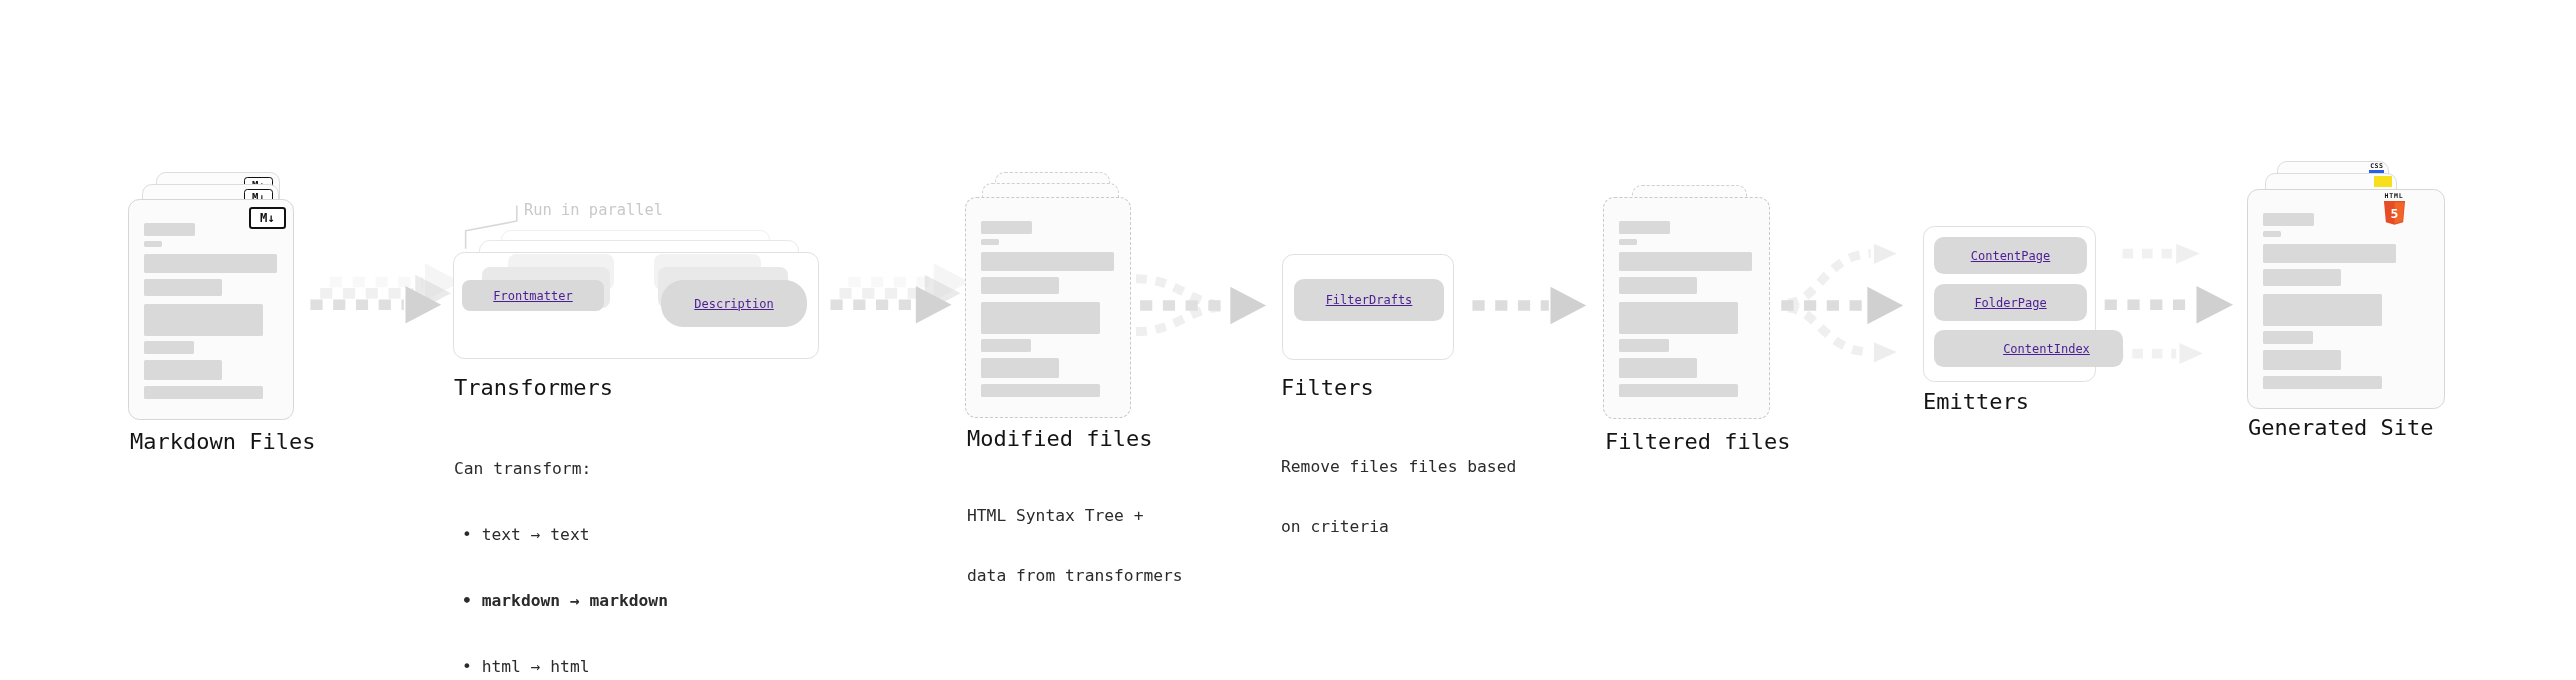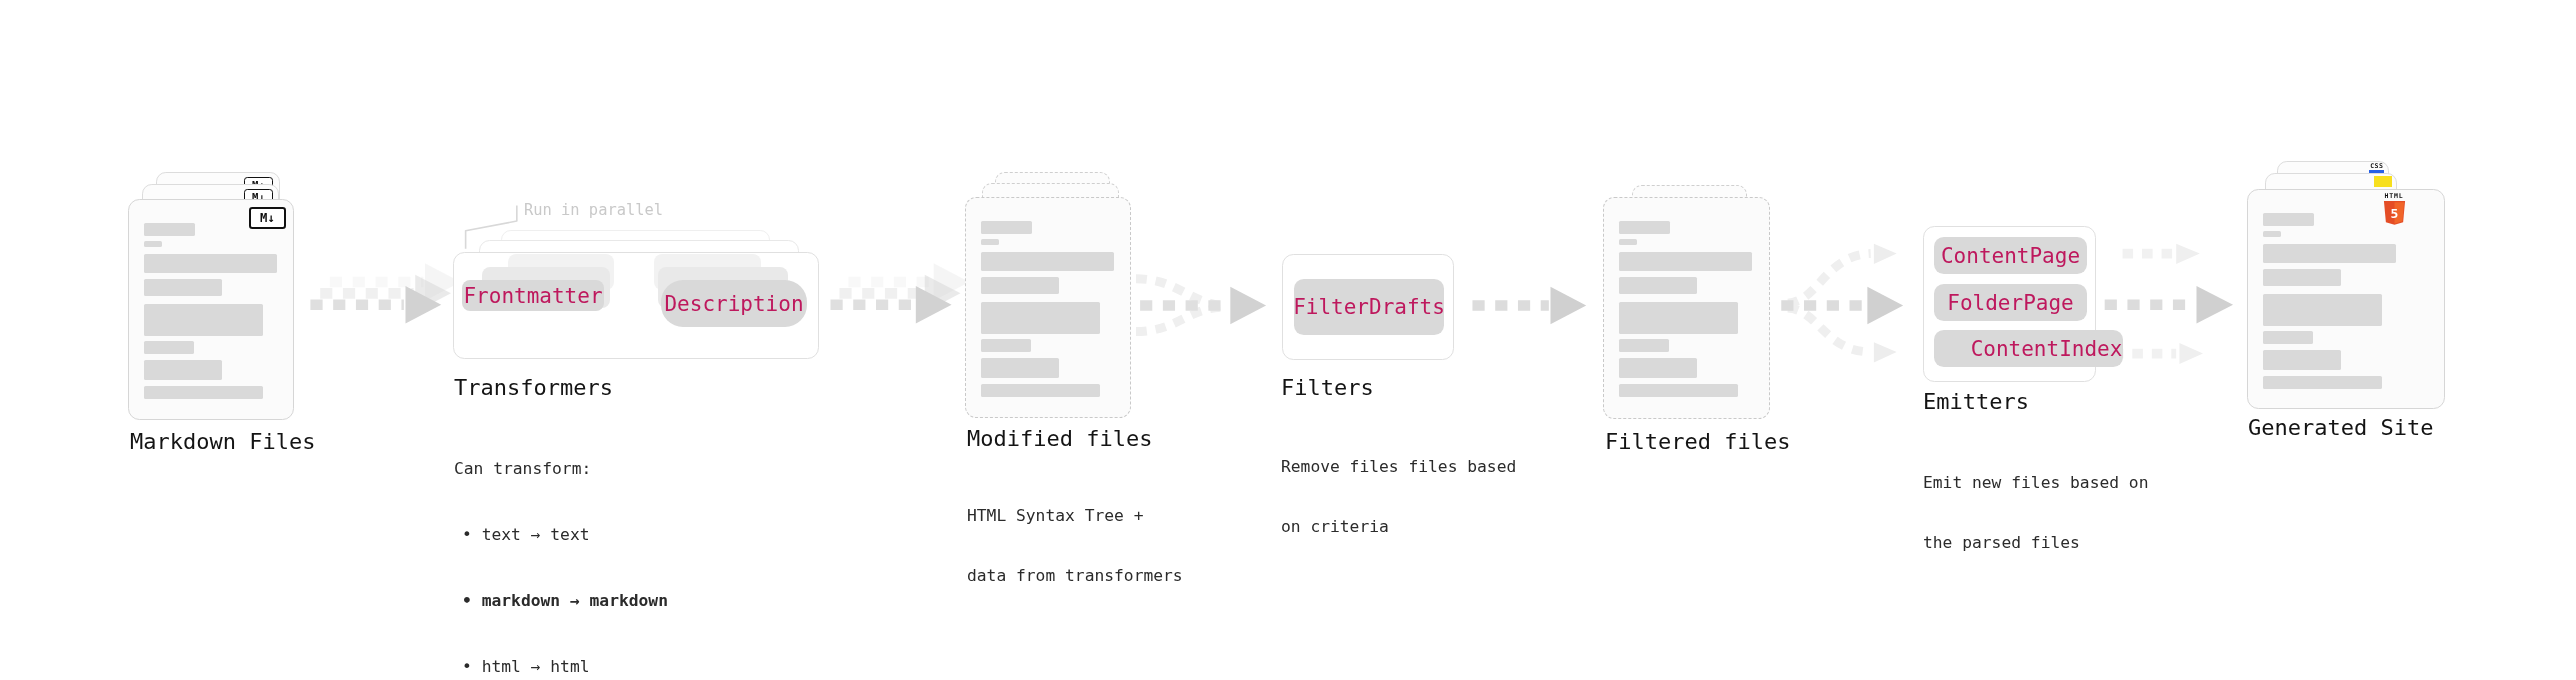--- a/index.html
+++ b/index.html
@@ -35,21 +35,21 @@
   .css-badge .bar{width:14.6px;height:3.3px;margin:0.8px auto 0;}
   .js-badge{position:absolute;width:18px;height:10.6px;}
   .html5{position:absolute;width:28px;text-align:center;}
   .html5 .t{font-size:6.5px;font-weight:bold;color:#111;letter-spacing:0.8px;line-height:7.3px;}
 
   
   .panel{position:absolute;box-sizing:border-box;background:#ffffff;border:1.6px solid #e0e0e0;border-radius:11.4px;}
   .panel.l1{border-color:#e8e8e8;border-radius:10.6px;}
   .panel.l2{border-color:#efefef;border-radius:9.8px;}
   .pill{position:absolute;display:flex;align-items:center;justify-content:center;
-    background:#d9d9d9;border-radius:8.1px;font-size:21px;color:#be185d;}
+    background:#d9d9d9;border-radius:8.1px;font-size:12px;color:#4c1d95;text-decoration:underline;}
   .pill.g1{background:#e9e9e9;}
   .pill.g2{background:#f2f2f2;}
   .pill.r12{border-radius:9.8px;}
 
   
   .label{position:absolute;font-size:22px;font-weight:500;color:#141414;line-height:1.15;white-space:pre;}
   .bodytext{position:absolute;font-size:16.3px;color:#2b2b2b;line-height:20.3px;white-space:pre;}
   .bodytext.lh27{line-height:22px;}
   .note{position:absolute;font-size:15.4px;color:#c9c9c9;white-space:pre;}
 </style>
@@ -175,21 +175,21 @@
     <span class="b7"></span>
       <span class="b8"></span>
   </div>
   <div class="label" style="left:967px;top:426px;">Modified files</div>
   <div class="bodytext" style="left:967px;top:465px;">
     <div>HTML Syntax Tree +</div>
     <div>data from transformers</div>
   </div>
 
   <div class="panel" style="left:1282px;top:254px;width:172px;height:106px;"></div>
-  <div class="pill r12" style="left:1294px;top:279px;width:150px;height:56px;">FilterDrafts</div>
+  <div class="pill r12" style="left:1294px;top:279px;width:150px;height:42px;">FilterDrafts</div>
   <div class="label" style="left:1281px;top:375px;">Filters</div>
   <div class="bodytext" style="left:1281px;top:416px;">
     <div>Remove files files based</div>
     <div>on criteria</div>
   </div>
 
   <div class="ghost-card dashed" style="left:1632px;top:185px;width:115px;height:53px;"></div>
   <div class="card dashed bars" style="left:1603px;top:197px;width:167px;height:222px;">
     <span class="b1"></span>
       <span class="b2"></span>
@@ -200,24 +200,20 @@
     <span class="b7"></span>
       <span class="b8"></span>
   </div>
   <div class="label" style="left:1605px;top:429px;">Filtered files</div>
 
   <div class="panel" style="left:1923px;top:226px;width:173px;height:156px;"></div>
   <div class="pill r12" style="left:1934px;top:237px;width:153px;height:37px;">ContentPage</div>
   <div class="pill r12" style="left:1934px;top:284px;width:153px;height:37px;">FolderPage</div>
   <div class="pill r12" style="left:1934px;top:330px;width:153px;height:37px;padding-left:36px;">ContentIndex</div>
   <div class="label" style="left:1923px;top:389px;">Emitters</div>
-  <div class="bodytext" style="left:1923px;top:432px;">
-    <div>Emit new files based on</div>
-    <div>the parsed files</div>
-  </div>
 
   <div class="ghost-card" style="left:2277px;top:161px;width:112px;height:49px;"></div>
   <div class="css-badge" style="left:2367px;top:163px;width:19.5px;">
     <div class="t">CSS</div>
     <div class="bar" style="background:#2760e6;"></div>
   </div>
   <div class="ghost-card" style="left:2265px;top:173px;width:132px;height:57px;"></div>
   <div class="js-badge" style="left:2374px;top:176px;background:#f7df1e;"></div>
   <div class="card bars" style="left:2247px;top:189px;width:198px;height:220px;">
     <div class="html5" style="left:132px;top:3.3px;">

